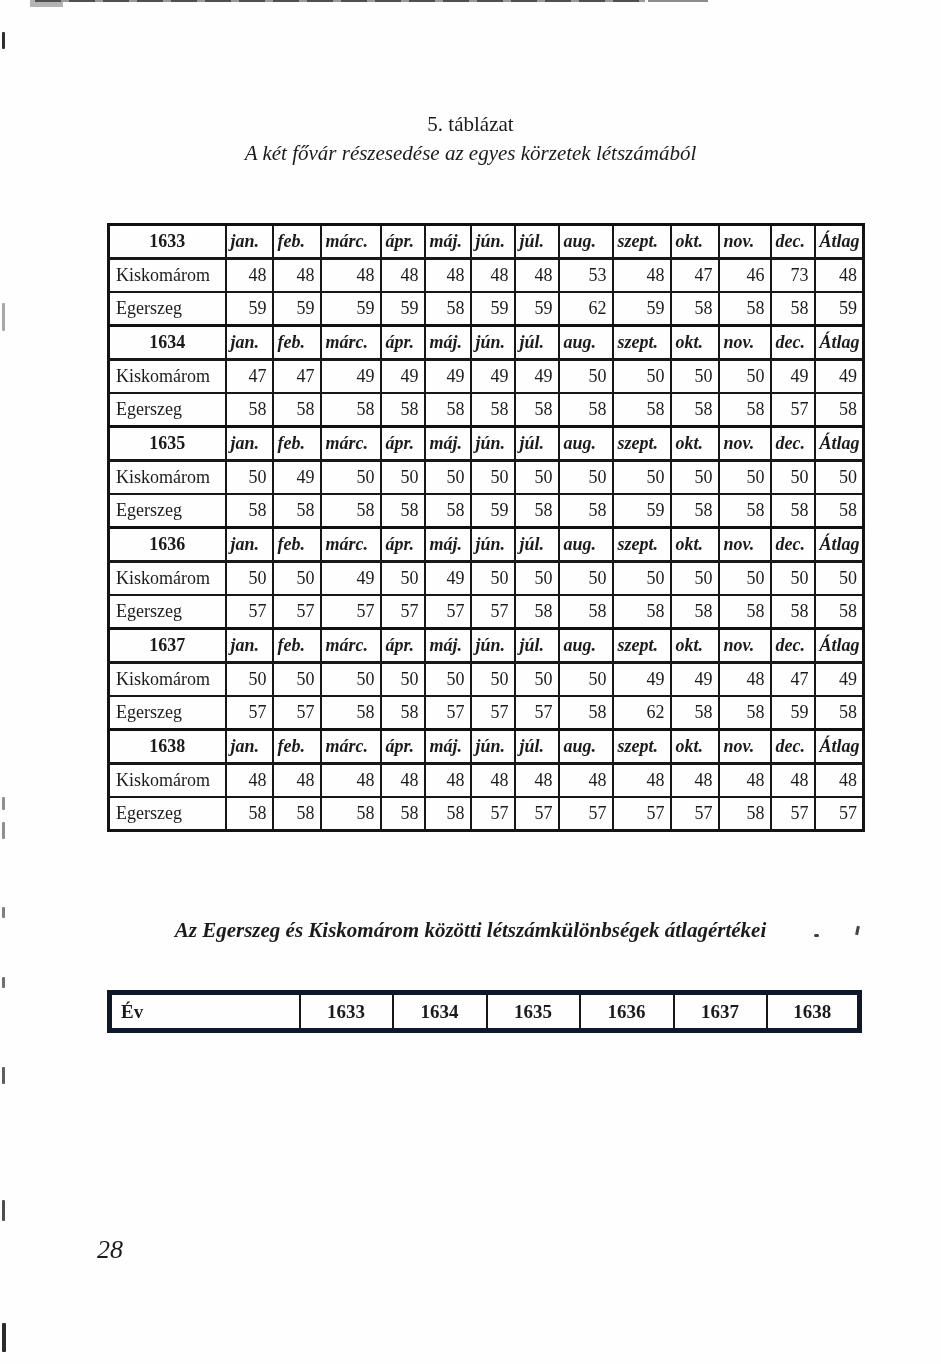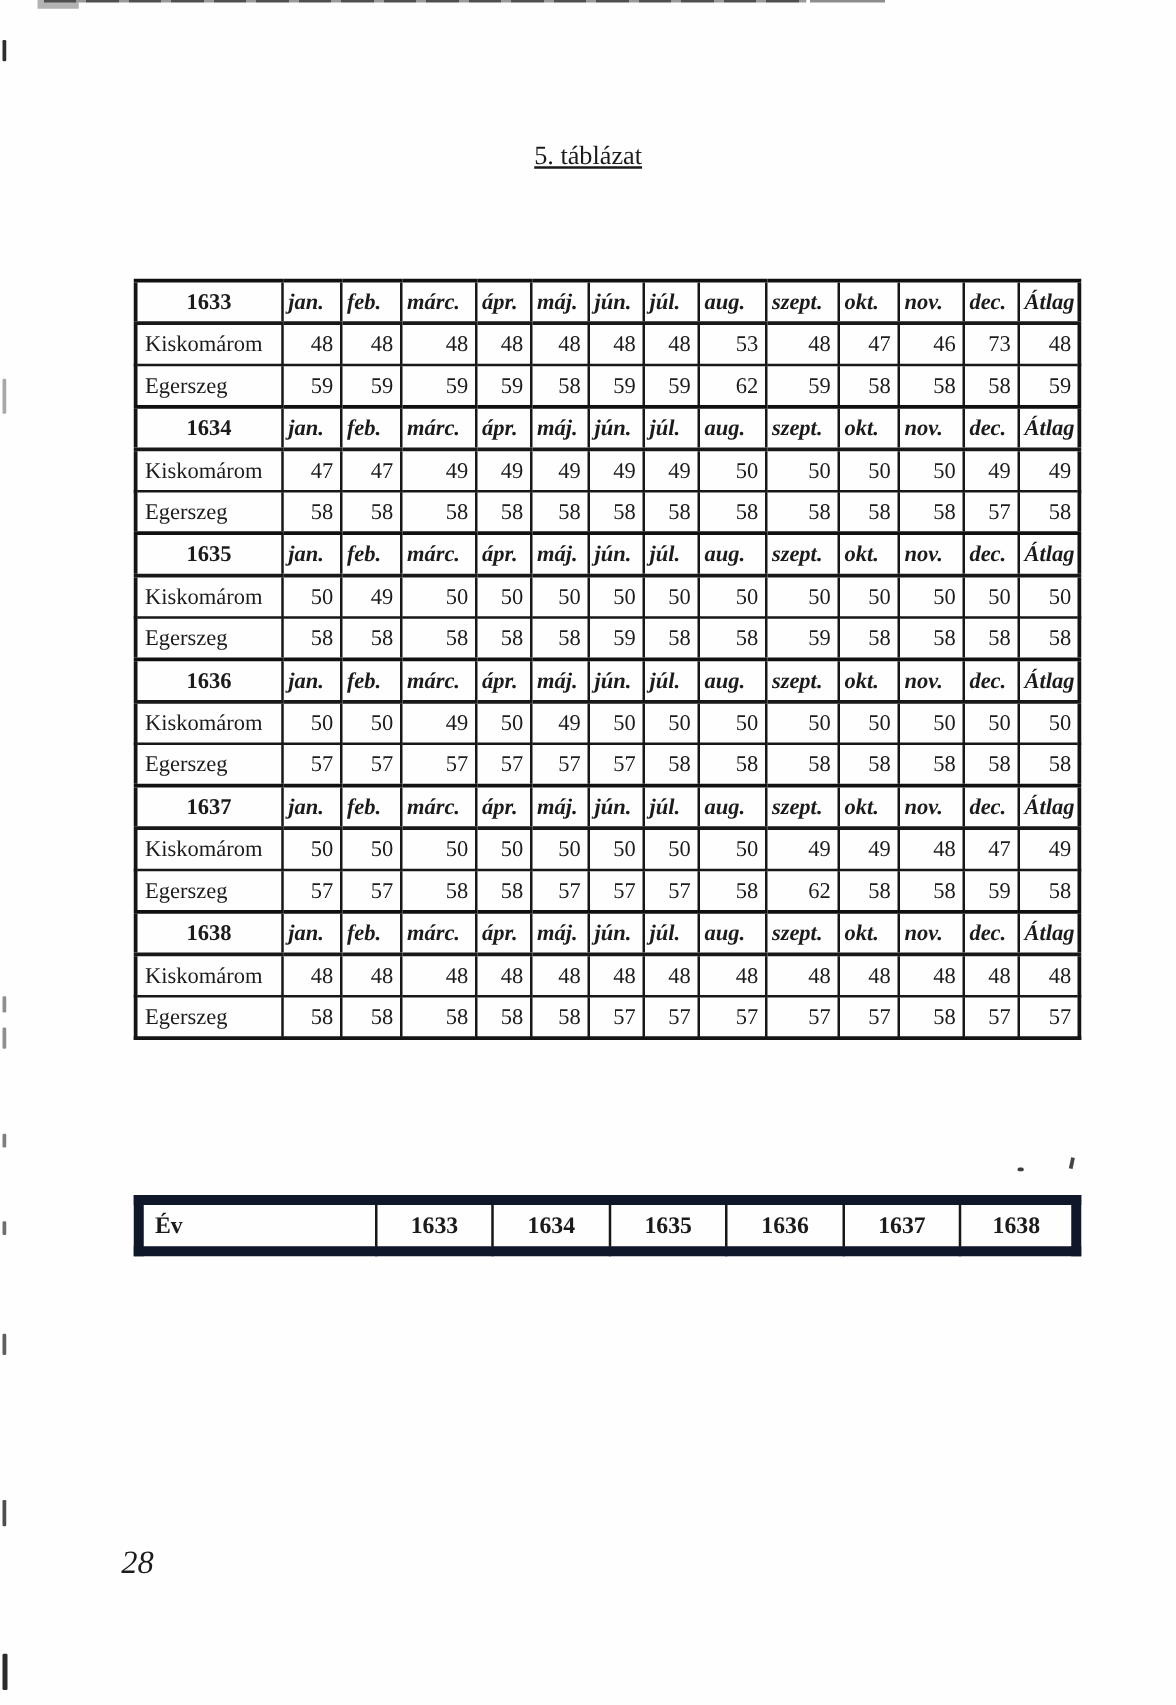--- a/index.html
+++ b/index.html
@@ -4,21 +4,21 @@
 <style>
   html,body{margin:0;padding:0;}
   body{
     width:941px;height:1364px;position:relative;
     background:#fefefe;color:#1b1b1b;
     font-family:"Liberation Serif","DejaVu Serif",serif;
     overflow:hidden;
   }
   
   .heading-block{position:absolute;left:0;width:941px;text-align:center;}
-  #t5-head{top:110px;text-decoration:underline;}
+  #t5-head{top:110px;}
   #t6-head{top:916px;}
   .tbl-num{font-size:21px;line-height:29px;}
   .tbl-sub-italic{font-style:italic;font-size:21px;line-height:29px;}
   .tbl-sub-plain{font-size:21px;line-height:29px;}
   .tbl-sub-bold{font-style:italic;font-weight:bold;font-size:21px;line-height:29px;}
   
   #table5{
     position:absolute;left:107px;top:223px;width:755px;
     border-collapse:collapse;table-layout:fixed;
     border:3px solid #141414;
@@ -28,23 +28,23 @@
     font-size:18px;overflow:hidden;white-space:nowrap;
   }
   #table5 tr{height:33px;}
   #table5 .year-cell{font-weight:bold;text-align:center;}
   #table5 .month-cell{font-weight:bold;font-style:italic;text-align:left;padding-left:4px;}
   #table5 .label-cell{text-align:left;padding-left:6px;margin-top:48px;}
   #table5 .num-cell{text-align:right;padding-right:5px;}
   #table5 tr.year-row td{border-top:3px solid #101010;border-bottom:3px solid #181818;}
   
   #table6{
-    position:absolute;left:107px;top:956px;width:750px;
+    position:absolute;left:107px;top:990px;width:750px;
     border-collapse:collapse;table-layout:fixed;
-    border:8px solid #0f172a;
+    border:5px solid #0f172a;
   }
   #table6 td{border:2px solid #171717;height:31px;font-size:19px;white-space:nowrap;}
   #table6 tr{height:35px;}
   #table6 .rowhead-cell{font-weight:bold;text-align:left;padding-left:9px;}
   #table6 .yearhead-cell{font-weight:bold;text-align:center;}
   #table6 .value-cell{text-align:center;}
   
   #page-number{
     position:absolute;left:97px;top:1235px;
     font-style:italic;font-size:26px;
@@ -72,20 +72,21 @@
 <div class="artifact edge-tick" style="top:907px;height:11px;background:#7f7f7f;"></div>
 <div class="artifact edge-tick" style="top:977px;height:11px;background:#6f6f6f;"></div>
 <div class="artifact edge-tick" style="top:1067px;height:17px;background:#5e5e5e;"></div>
 <div class="artifact edge-tick" style="top:1200px;height:21px;background:#4e4e4e;"></div>
 <div class="artifact edge-tick" style="top:1323px;height:29px;width:4px;background:#2b2b2b;"></div>
 <div class="artifact" id="speck-1"></div>
 <div class="artifact" id="speck-2"></div>
 
 <div class="heading-block" id="t5-head">
   <div class="tbl-num">5. táblázat</div>
+  <div class="tbl-sub-italic">A két fővár részesedése az egyes körzetek létszámából</div>
 </div>
 
 <table id="table5">
   <colgroup>
     <col style="width:117px">
       <col style="width:47px">
       <col style="width:48px">
     <col style="width:60px">
       <col style="width:44px">
       <col style="width:46px">
@@ -384,20 +385,21 @@
         <td class="num-cell">57</td>
         <td class="num-cell">57</td>
         <td class="num-cell">58</td>
         <td class="num-cell">57</td>
         <td class="num-cell">57</td>
       </tr>
     </tbody>
 </table>
 
 <div class="heading-block" id="t6-head">
+  <div class="tbl-sub-bold">Az Egerszeg és Kiskomárom közötti létszámkülönbségek  átlagértékei</div>
 </div>
 
 <table id="table6">
   <colgroup>
     <col style="width:190px">
       <col style="width:93px">
       <col style="width:94px">
     <col style="width:93px">
       <col style="width:94px">
       <col style="width:93px">

